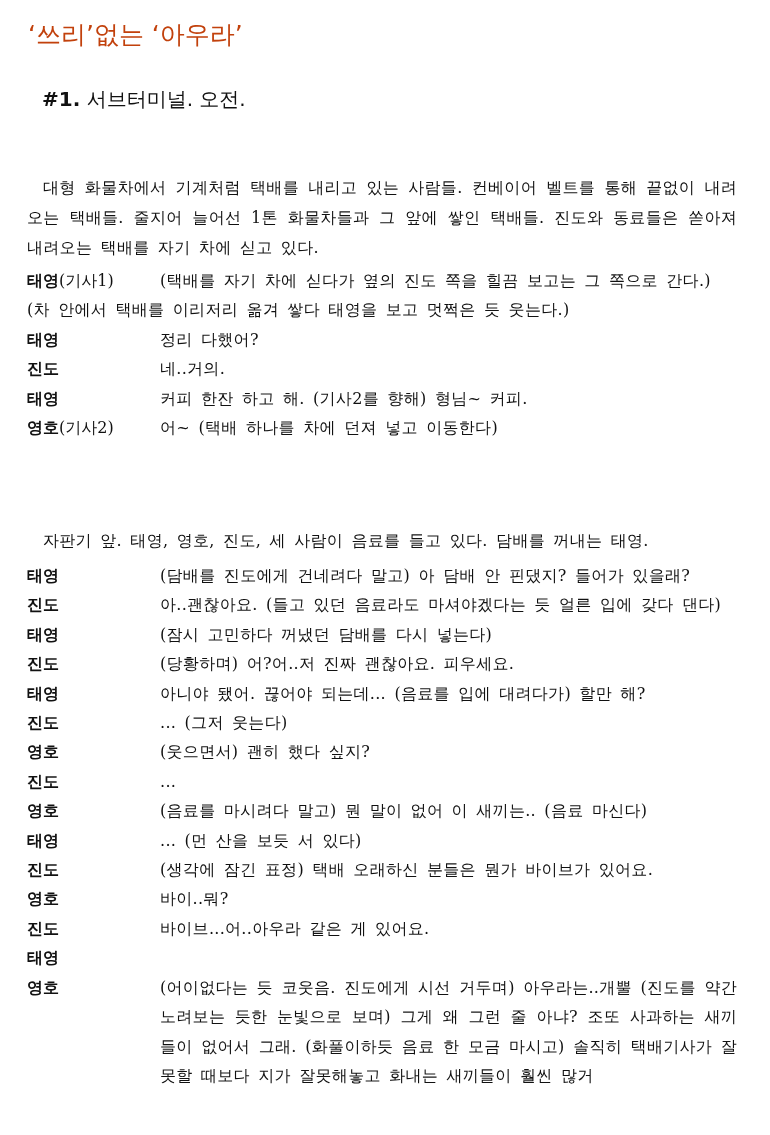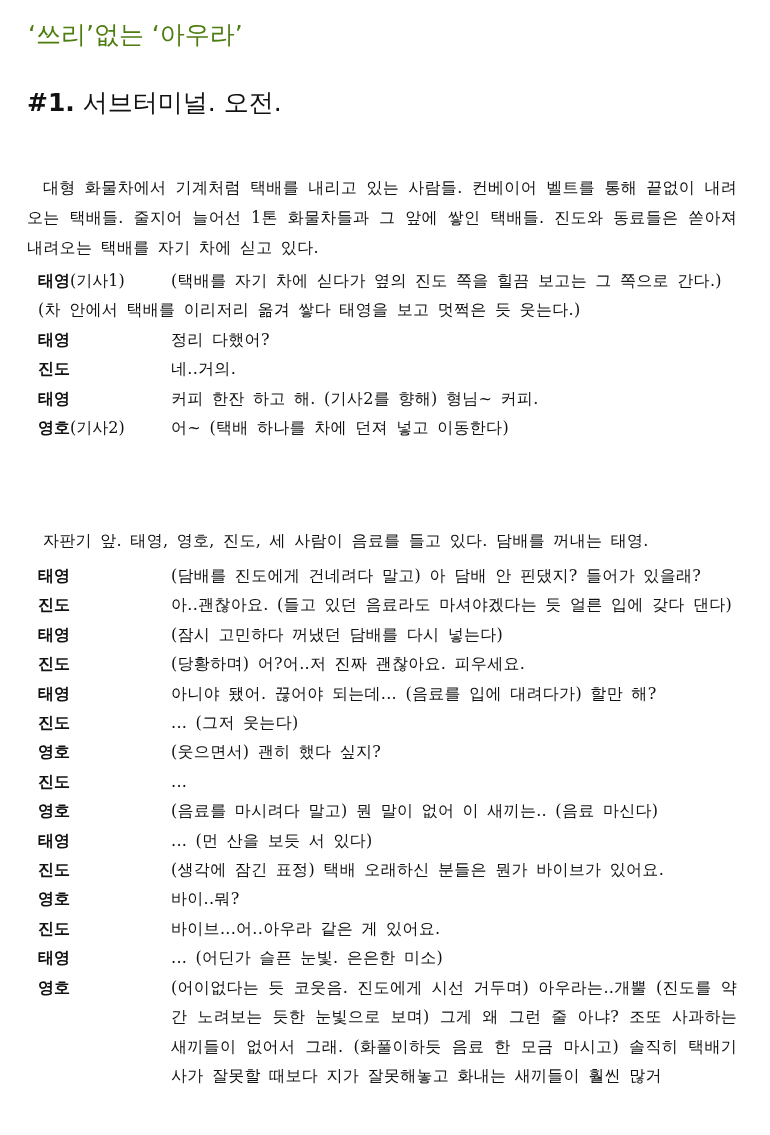--- a/index.html
+++ b/index.html
@@ -21,29 +21,29 @@
     width: 770px;
   }
   .title {
     position: absolute;
     left: 28px;
     top: 18px;
     font-family: "DejaVu Sans", "Liberation Sans", sans-serif;
     font-size: 25px;
     font-weight: normal;
     letter-spacing: 0px;
-    color: #4d7c0f;
+    color: #c2410c;
     white-space: nowrap;
   }
   .scene {
     position: absolute;
-    left: 27px;
+    left: 42px;
     top: 86px;
     font-family: "DejaVu Sans", "Liberation Sans", sans-serif;
-    font-size: 25px;
+    font-size: 20px;
     font-weight: normal;
     color: #111;
     white-space: nowrap;
   }
   .scene .num { font-weight: bold; }
   .action {
     position: absolute;
     left: 27px;
     width: 710px;
     font-size: 16px;
@@ -56,21 +56,20 @@
   }
   .dialogue {
     position: absolute;
     left: 27px;
     width: 710px;
   }
   .line {
     display: flex;
     font-size: 16px;
     line-height: 29.4px;
-    margin-left: 11px;
   }
   .speaker {
     flex: 0 0 133px;
     width: 133px;
     white-space: nowrap;
   }
   .speaker .sname { font-weight: bold; }
   .speaker .srole { font-weight: normal; }
   .speech {
     flex: 1 1 auto;
@@ -170,20 +169,19 @@
       <div class="line">
         <div class="speaker"><span class="sname">영호</span></div>
         <div class="speech"><span class="d">바이..뭐?</span></div>
       </div>
       <div class="line">
         <div class="speaker"><span class="sname">진도</span></div>
         <div class="speech"><span class="d">바이브...어..아우라 같은 게 있어요.</span></div>
       </div>
       <div class="line">
         <div class="speaker"><span class="sname">태영</span></div>
-        <div class="speech"><span class="p">... (어딘가 슬픈 눈빛. 은은한 미소)</span></div>
       </div>
       <div class="line">
         <div class="speaker"><span class="sname">영호</span></div>
         <div class="speech"><span class="p">(어이없다는 듯 코웃음. 진도에게 시선 거두며) </span><span class="d">아우라는..개뿔 </span><span class="p">(진도를 약간 노려보는 듯한 눈빛으로 보며) </span><span class="d">그게 왜 그런 줄 아냐? 조또 사과하는 새끼들이 없어서 그래. </span><span class="p">(화풀이하듯 음료 한 모금 마시고) </span><span class="d">솔직히 택배기사가 잘못할 때보다 지가 잘못해놓고 화내는 새끼들이 훨씬 많거</span></div>
       </div>
     </div>
 </div>
 
 </body></html>

